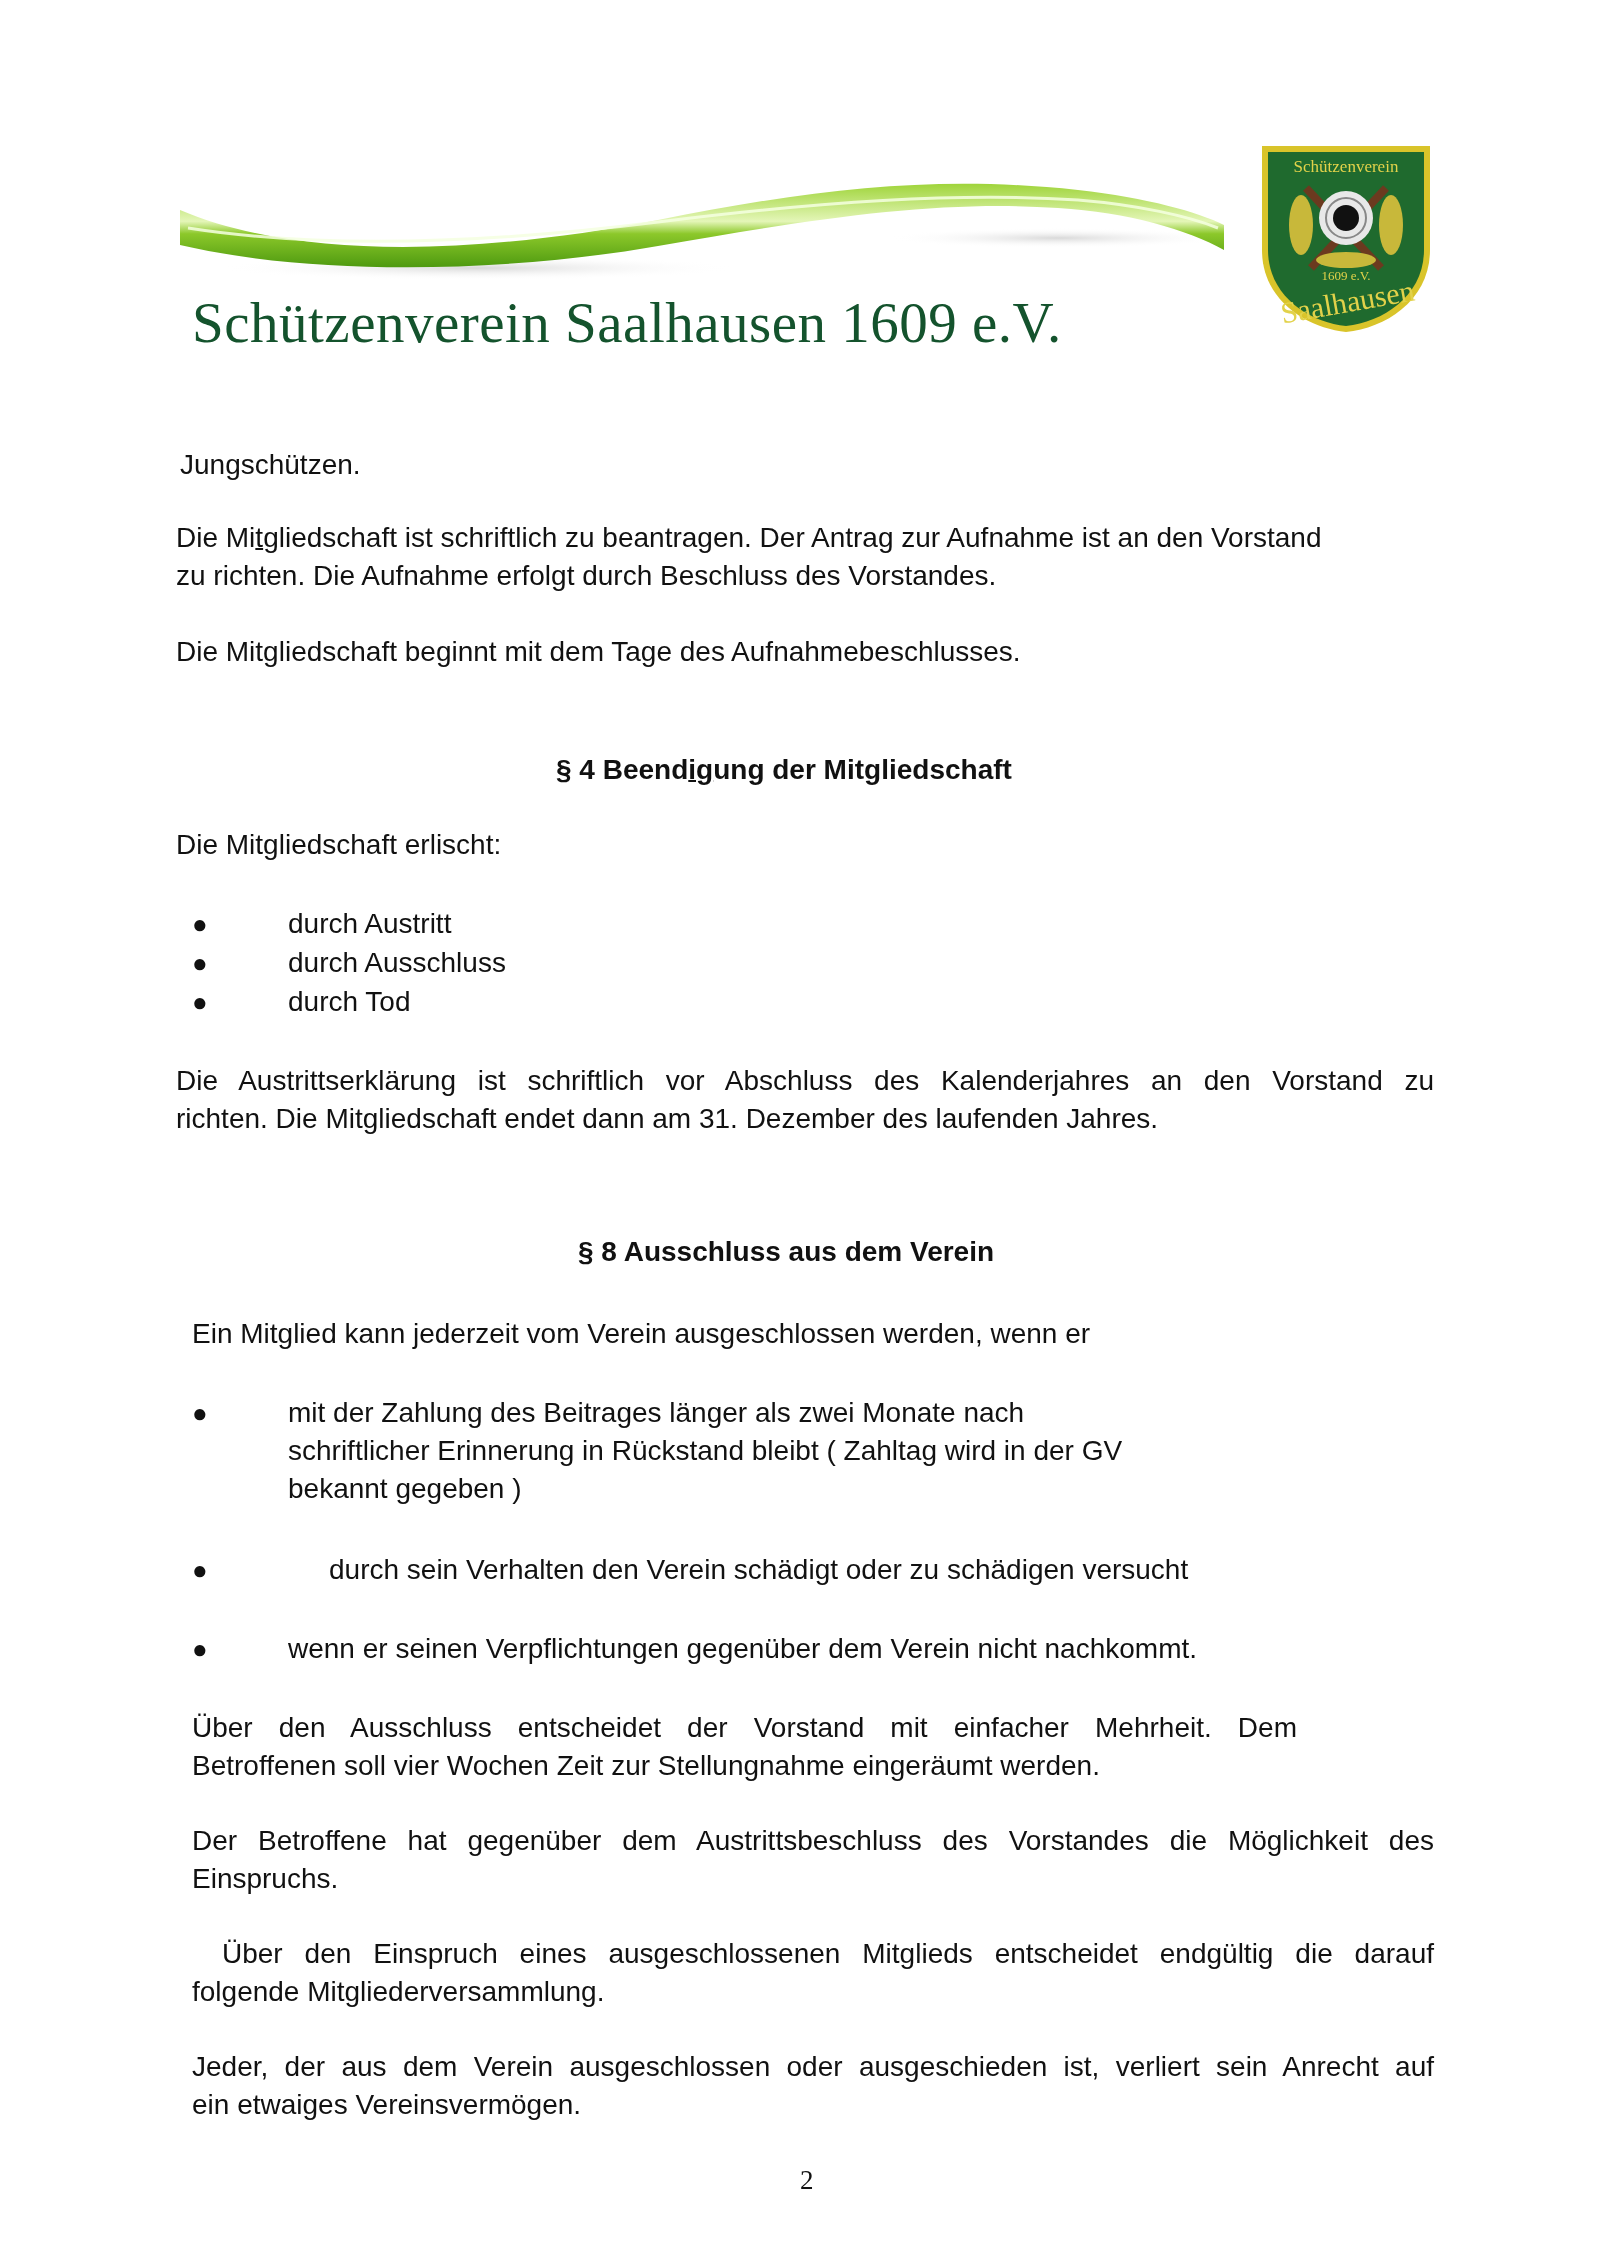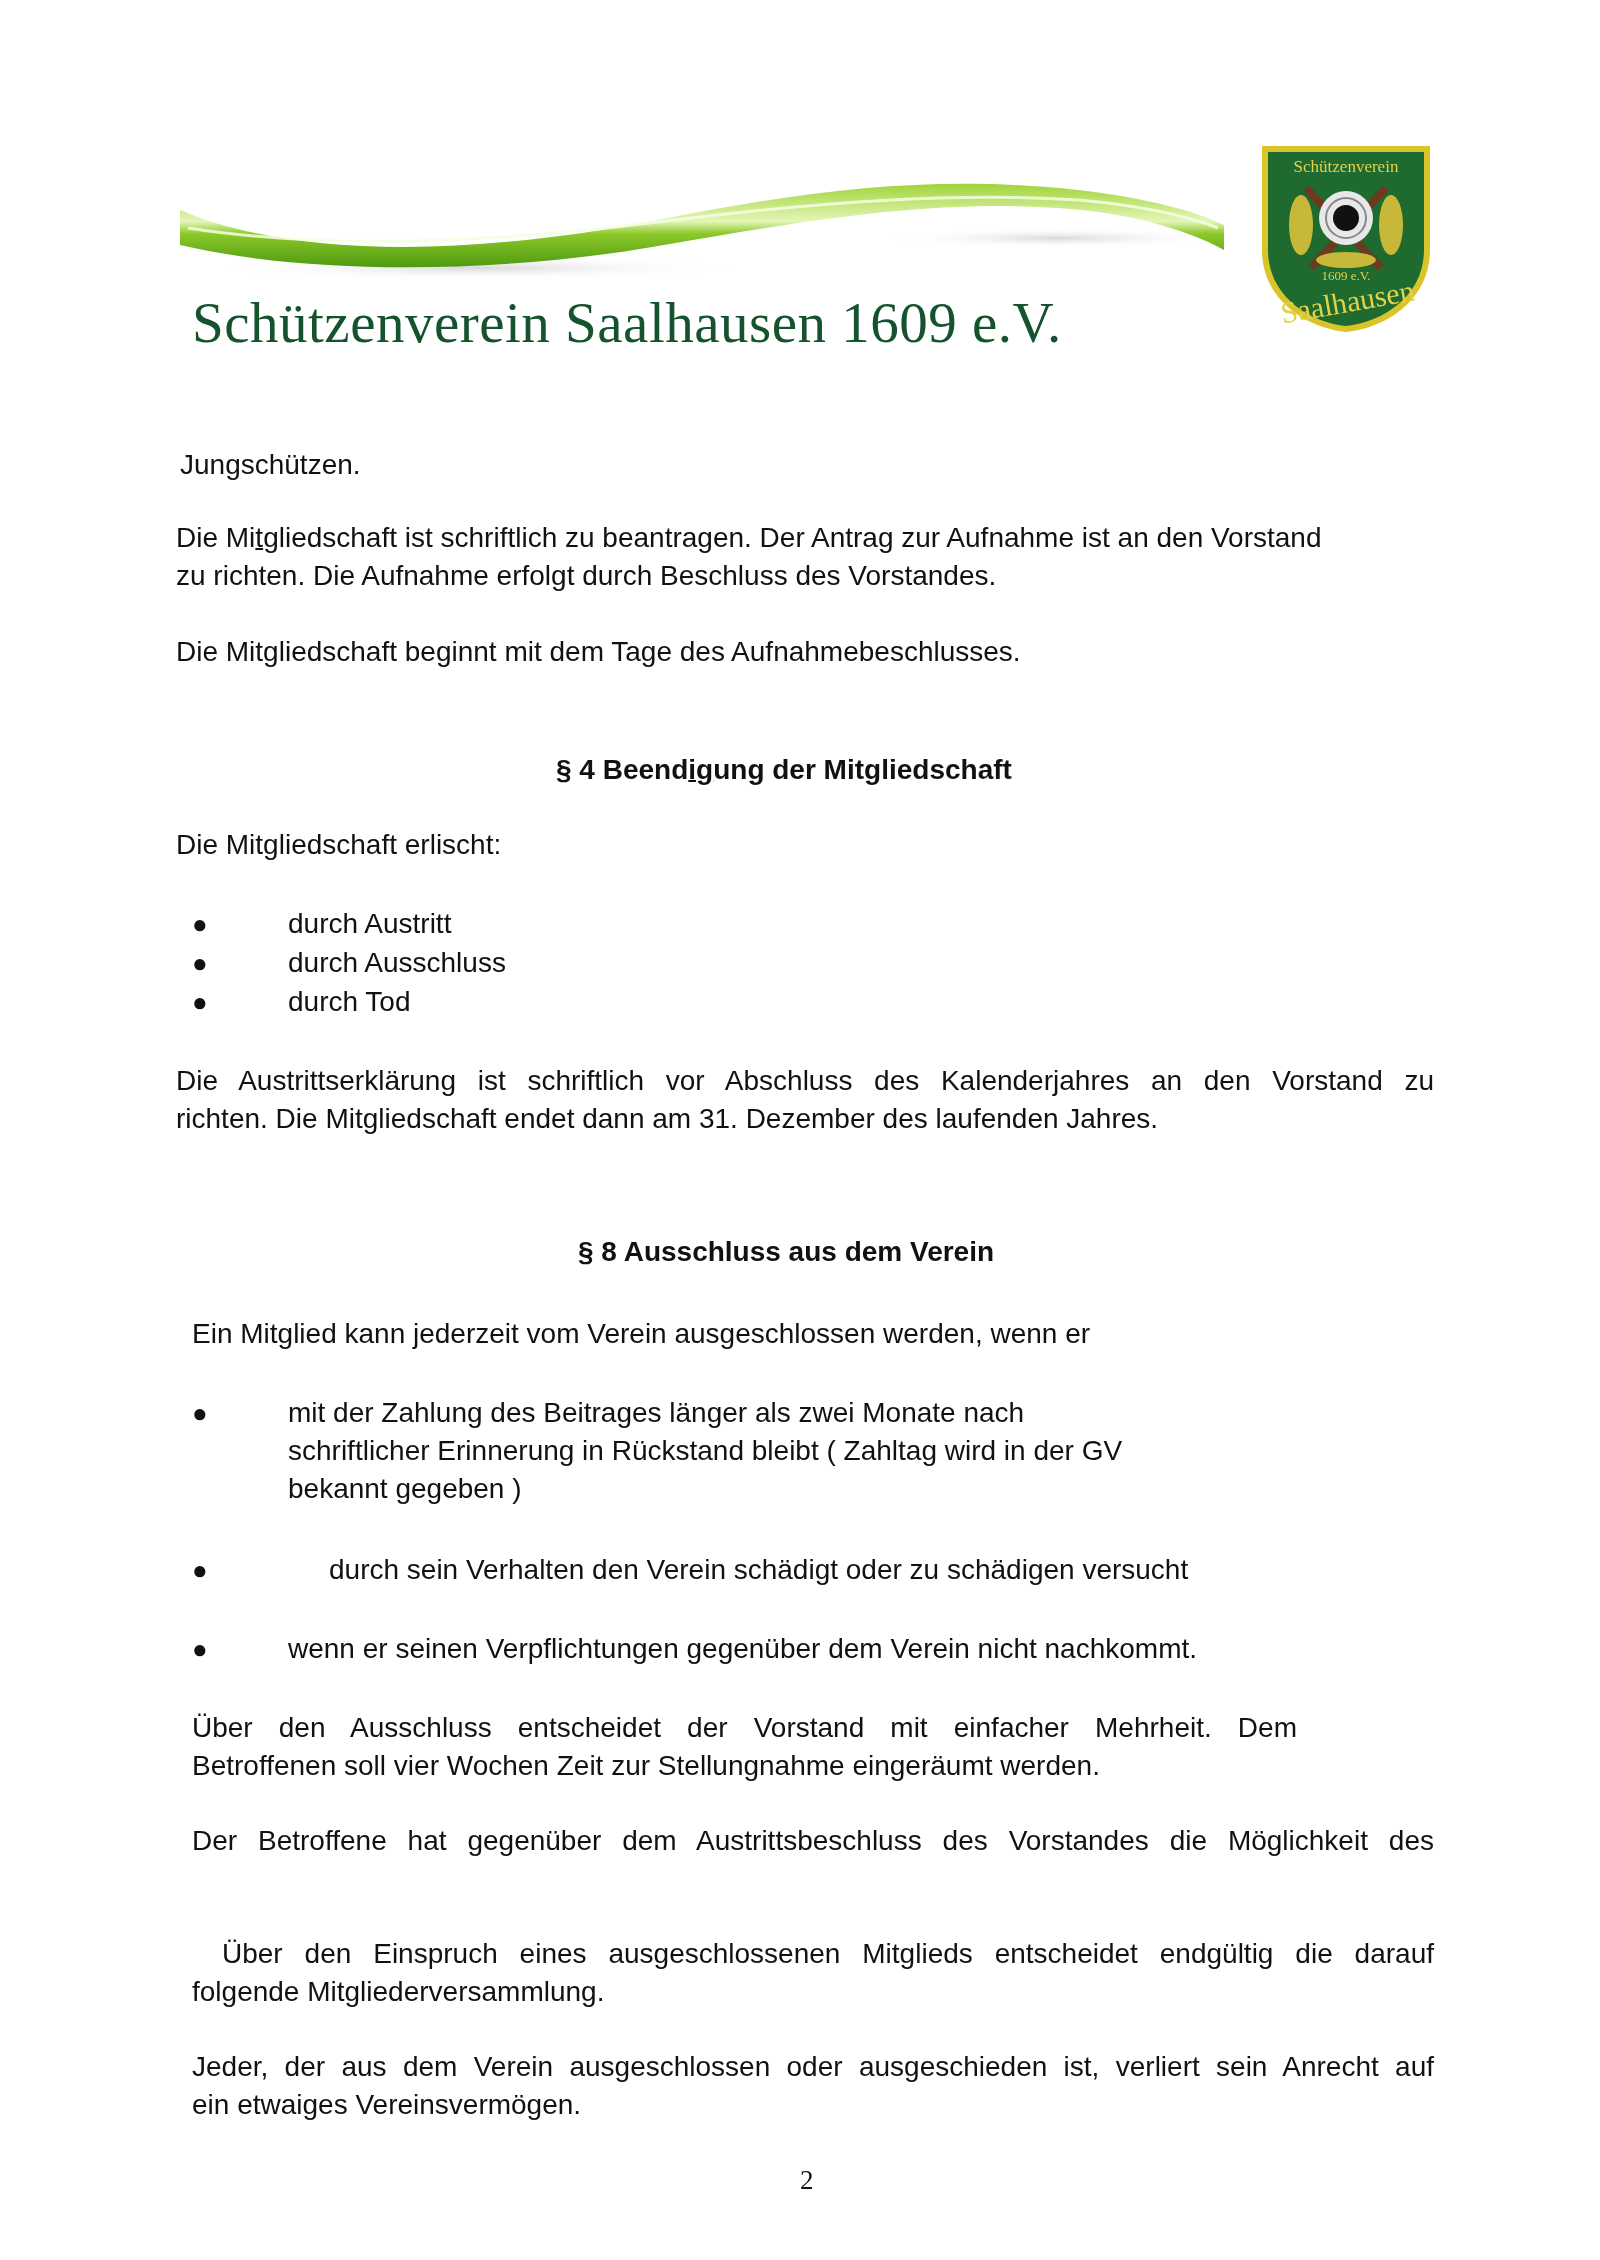--- a/index.html
+++ b/index.html
@@ -116,20 +116,21 @@
   <span class="txt" style="left:96px;">wenn er seinen Verpflichtungen gegenüber dem Verein nicht nachkommt.</span>
 </div>
 
 <div class="p" style="left:192px; top:1709px; width:1105px;">
   <div style="text-align:justify; text-align-last:justify; white-space:normal;">Über den Ausschluss entscheidet der Vorstand mit einfacher Mehrheit. Dem</div>
   <div>Betroffenen soll vier Wochen Zeit zur Stellungnahme eingeräumt werden.</div>
 </div>
 
 <div class="p" style="left:192px; top:1822px; width:1242px;">
   <div style="text-align:justify; text-align-last:justify; white-space:normal;">Der Betroffene hat gegenüber dem Austrittsbeschluss des Vorstandes die Möglichkeit des</div>
+  <div>Einspruchs.</div>
 </div>
 
 <div class="p" style="left:192px; top:1935px; width:1242px;">
   <div style="text-align:justify; text-align-last:justify; white-space:normal;margin-left:30px;">Über den Einspruch eines ausgeschlossenen Mitglieds entscheidet endgültig die darauf</div>
   <div>folgende Mitgliederversammlung.</div>
 </div>
 
 <div class="p" style="left:192px; top:2048px; width:1242px;">
   <div style="text-align:justify; text-align-last:justify; white-space:normal;">Jeder, der aus dem Verein ausgeschlossen oder ausgeschieden ist, verliert sein Anrecht auf</div>
   <div>ein etwaiges Vereinsvermögen.</div>

